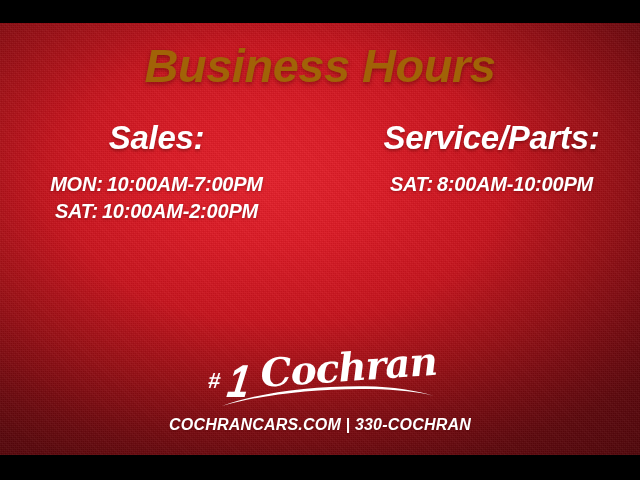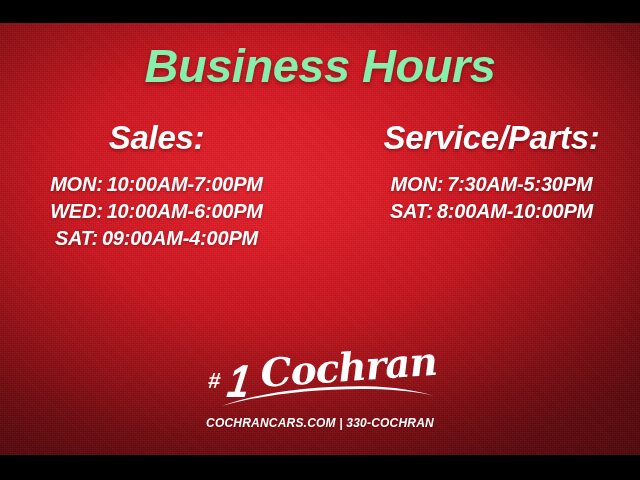--- a/index.html
+++ b/index.html
@@ -69,21 +69,21 @@
     z-index: 5;
   }
 
   
   .title {
     position: absolute;
     left: 0;
     top: 42px;
     width: 640px;
     text-align: center;
-    color: #86efac;
+    color: #a16207;
     font-size: 47px;
     font-weight: bold;
     font-style: italic;
     letter-spacing: -0.5px;
     line-height: 1;
     text-shadow: 0 2px 4px rgba(70,0,0,0.45);
   }
 
   
   .columns {
@@ -179,21 +179,21 @@
   }
   .logo-swoosh {
     position: absolute;
     left: 18px;
     top: 34px;
     width: 216px;
     height: 22px;
   }
   .logo-tagline {
     color: #ffffff;
-    font-size: 12px;
+    font-size: 16px;
     font-weight: bold;
     font-style: italic;
     letter-spacing: 0.2px;
     white-space: nowrap;
     margin-top: 4px;
     text-shadow: 0 1px 2px rgba(70,0,0,0.40);
   }
 </style>
 </head>
 <body>
@@ -210,34 +210,28 @@
 
     <div class="columns">
 
       <div class="col col-sales">
         <div class="col-head">Sales:</div>
         <ul class="hours-list">
           <li class="hours-row">
             <span class="day">MON:</span><span class="time">10:00AM-7:00PM</span>
           </li>
           <li class="hours-row">
-            <span class="day">WED:</span><span class="time">10:00AM-6:00PM</span>
-          </li>
-          <li class="hours-row">
-            <span class="day">SAT:</span><span class="time">09:00AM-4:00PM</span>
+            <span class="day">SAT:</span><span class="time">10:00AM-2:00PM</span>
           </li>
         </ul>
       </div>
 
       <div class="col col-service">
         <div class="col-head">Service/Parts:</div>
         <ul class="hours-list">
-          <li class="hours-row">
-            <span class="day">MON:</span><span class="time">7:30AM-5:30PM</span>
-          </li>
           <li class="hours-row">
             <span class="day">SAT:</span><span class="time">8:00AM-10:00PM</span>
           </li>
         </ul>
       </div>
 
     </div>
 
     <div class="logo-block">
       <div class="logo-mark">

